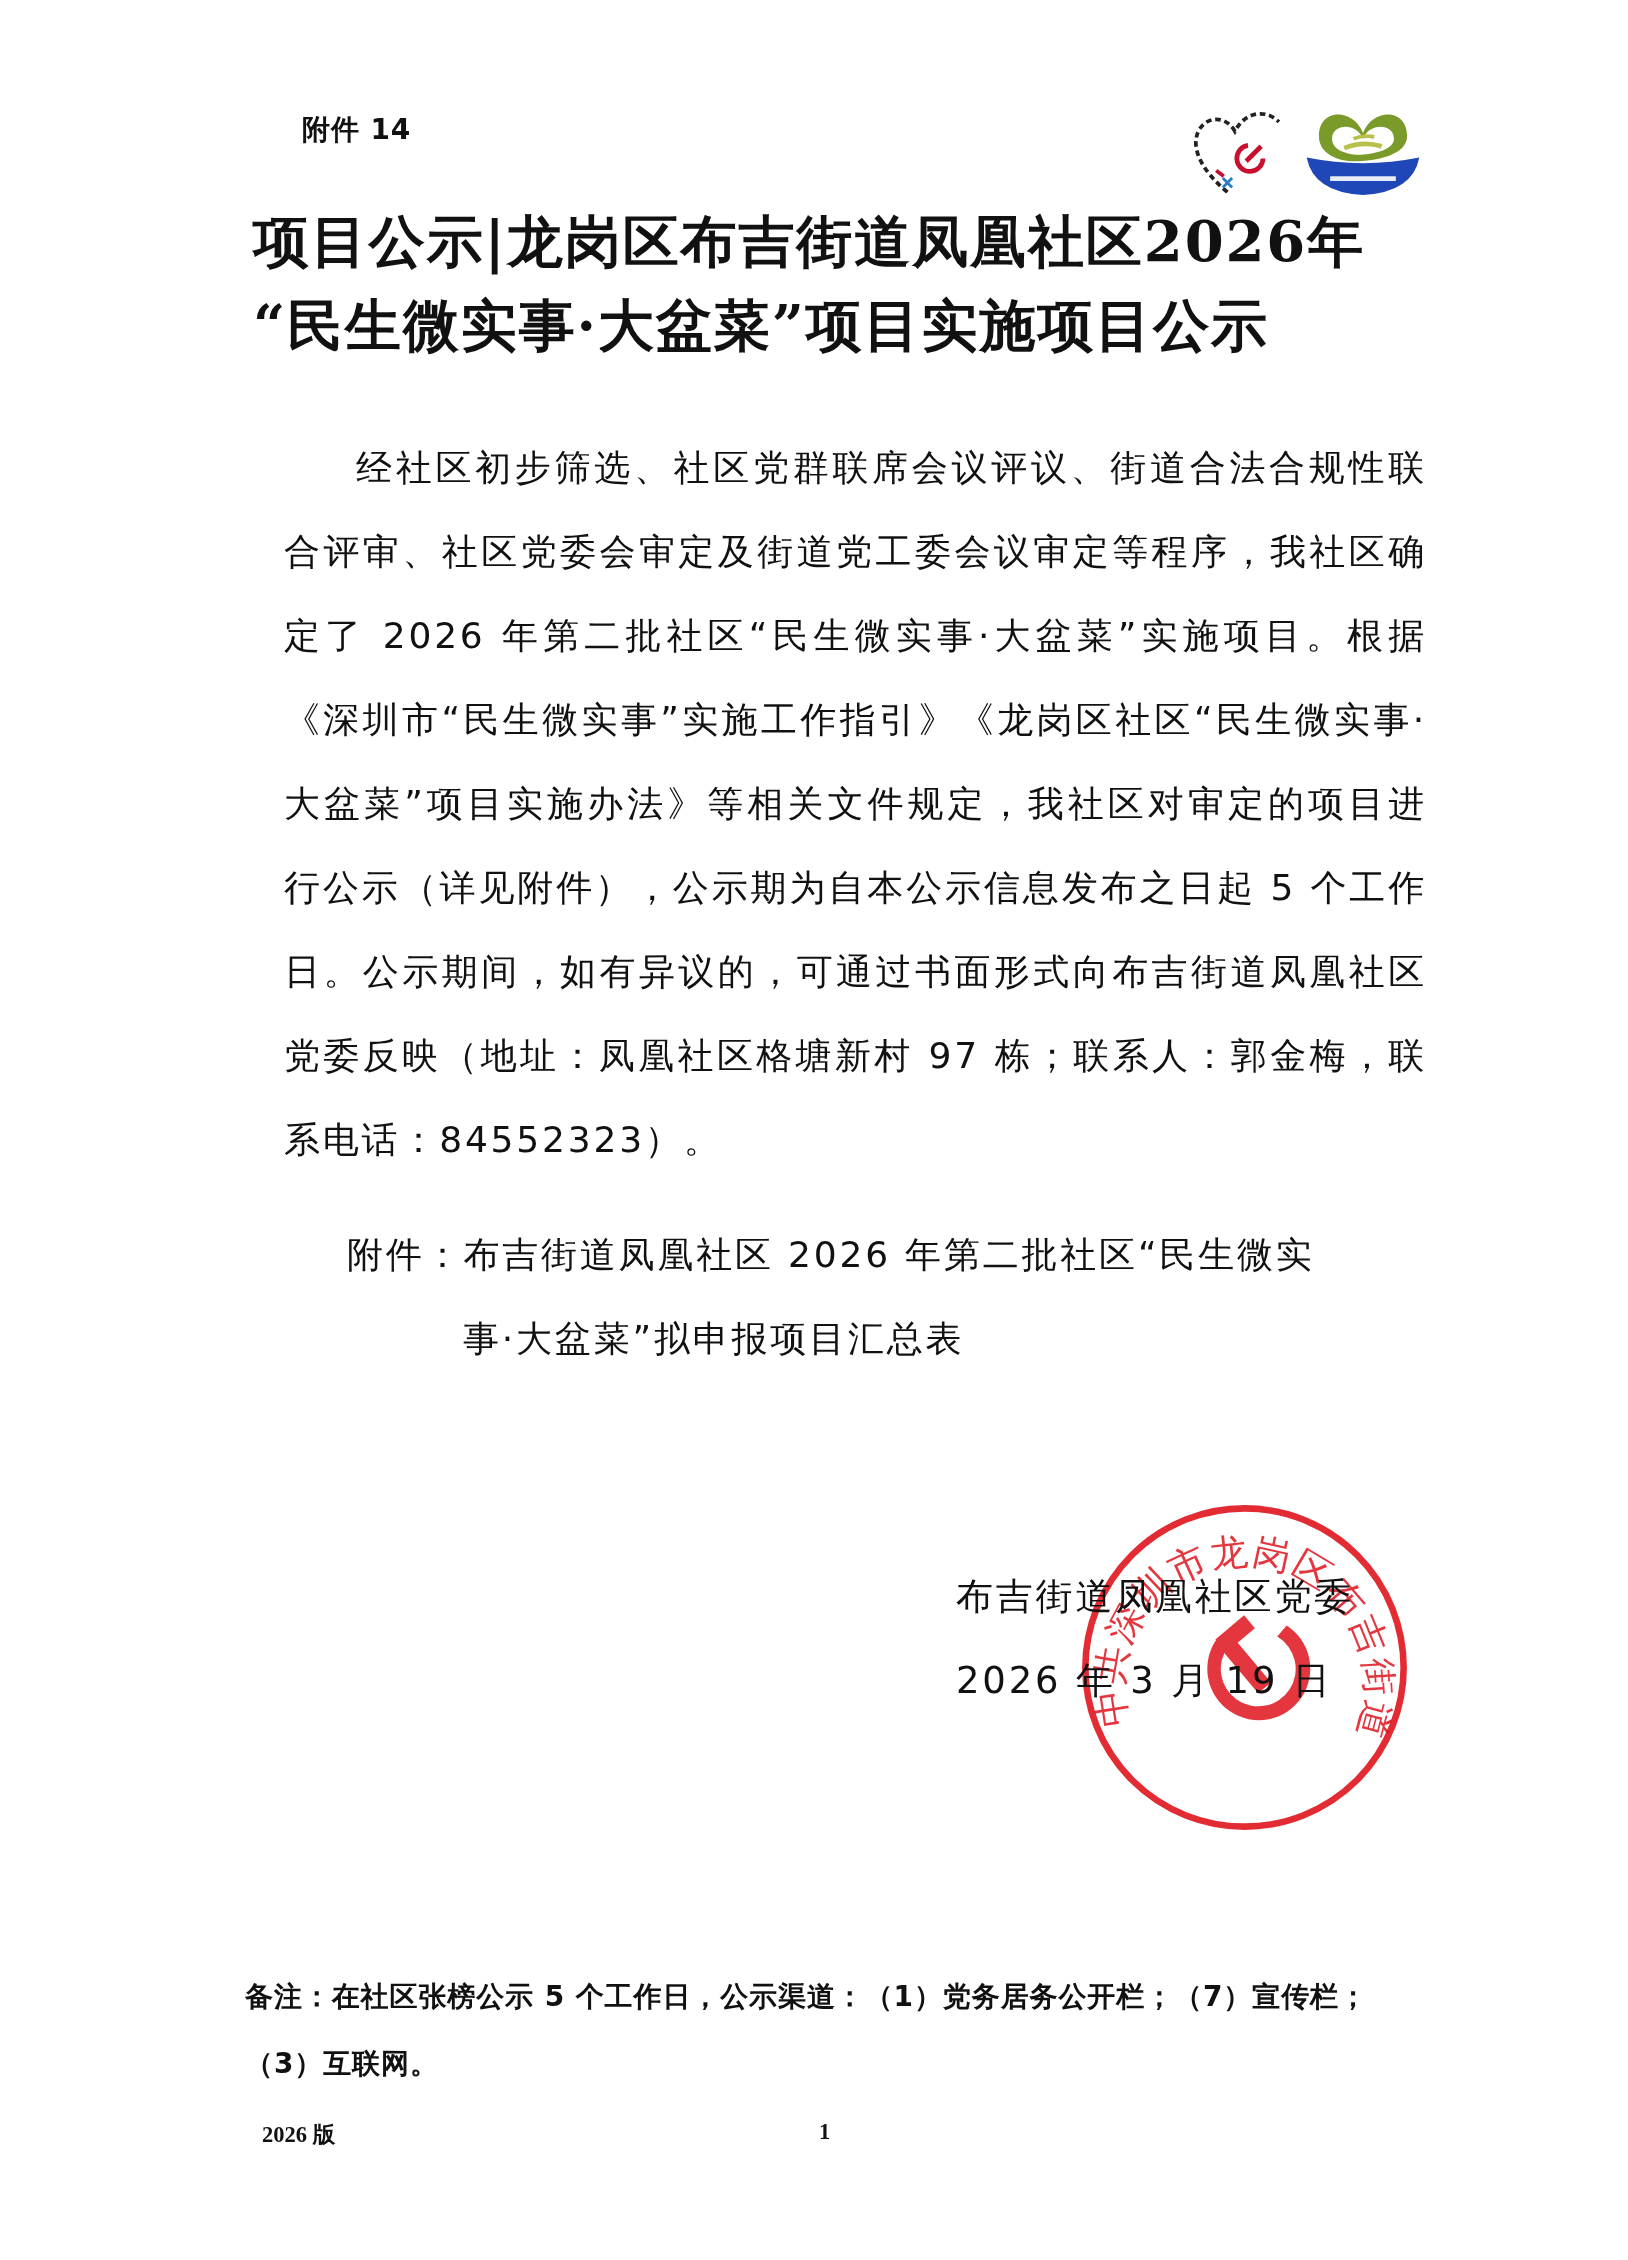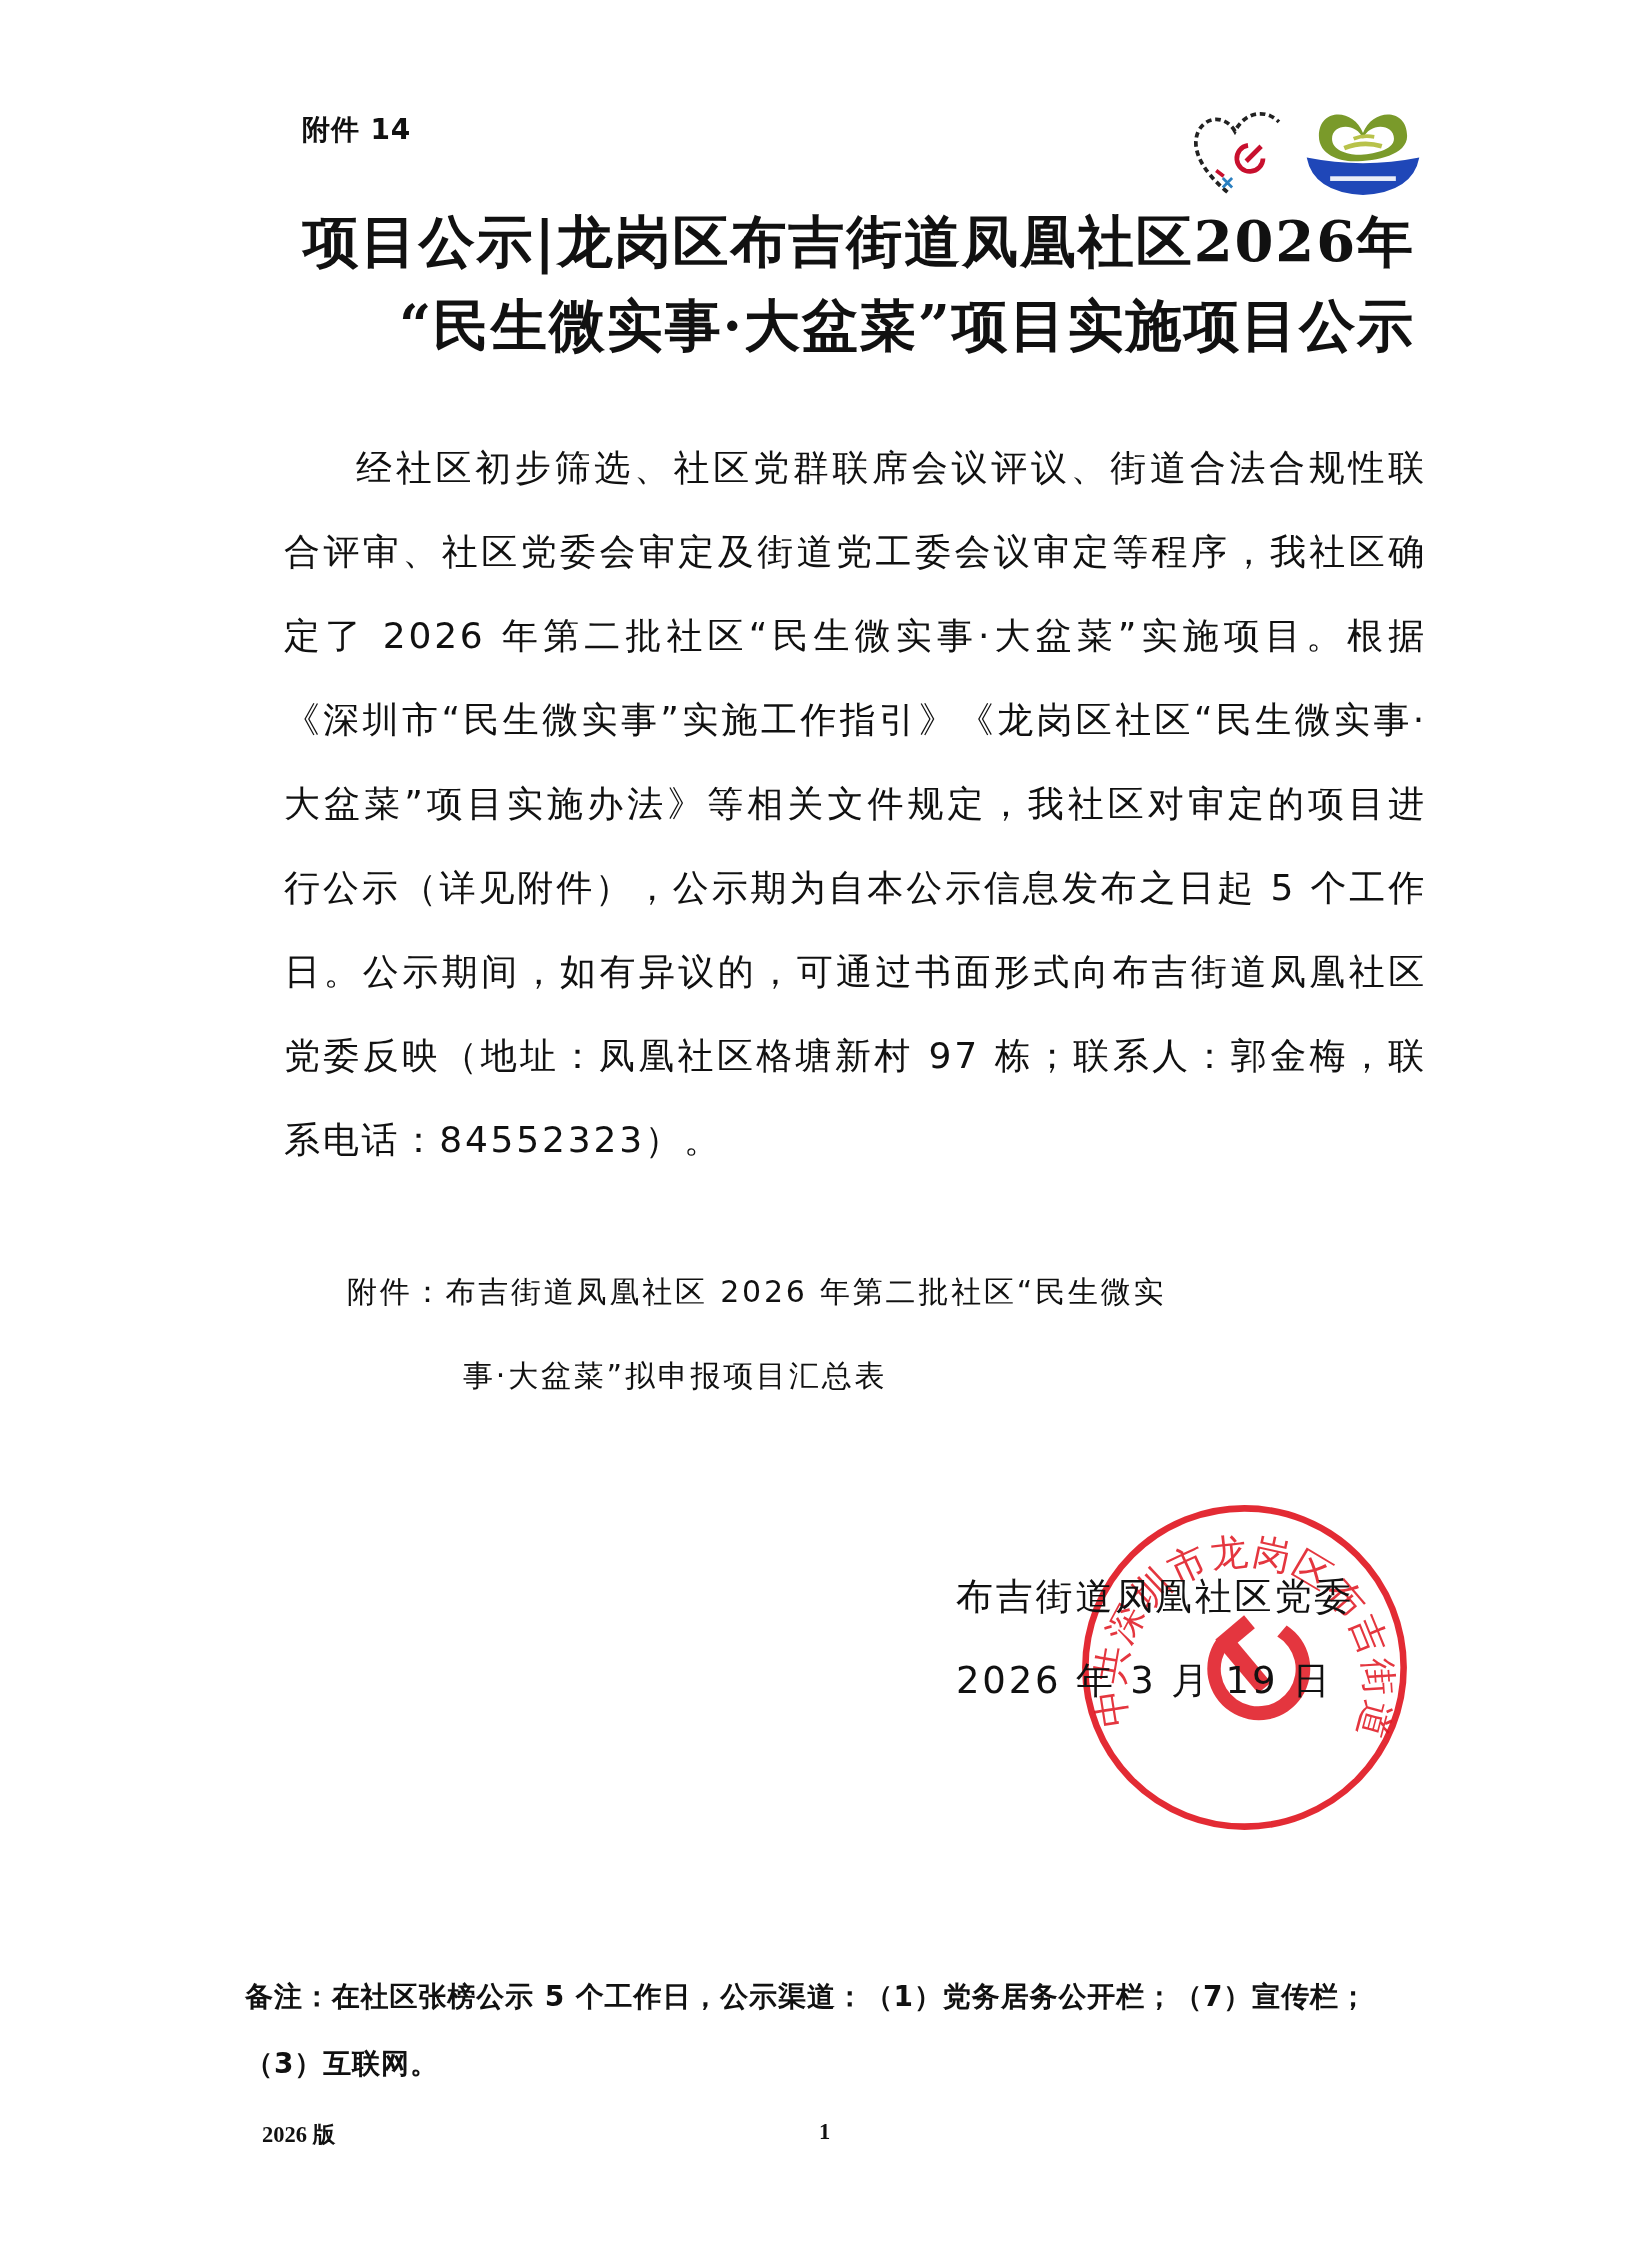--- a/index.html
+++ b/index.html
@@ -1,27 +1,27 @@
 <!DOCTYPE html>
 <html style="font-size:15px"><head>
   <meta charset="utf-8">
   <style>
     html, body { margin: 0; padding: 0; background: #ffffff; }
     body { width: 1628px; height: 2261px; position: relative; overflow: hidden;
            font-family: "DejaVu Sans", "Liberation Sans", sans-serif; color: #111; }
     .abs { position: absolute; }
     .attach-label { left: 258px; top: 111px; font-size: 28px; font-weight: bold; letter-spacing: 0.9px; margin-left: 44px; }
     .logos { left: 1190px; top: 103px; width: 234px; height: 94px; }
-    .title { left: 253px; top: 199px; width: 1162px; text-align: right; font-size: 56px;
+    .title { left: 253px; top: 199px; width: 1162px; text-align: left; font-size: 56px;
              font-weight: bold; line-height: 84px; letter-spacing: 1.9px;
              font-family: "DejaVu Serif", "Liberation Serif", serif; }
     .body-text { left: 260px; top: 426px; width: 1143px; font-size: 36px; line-height: 84px;
                  letter-spacing: 2.8px; text-align: justify; text-indent: 2em;
                  font-family: "DejaVu Sans", sans-serif; margin-left: 24px; }
-    .attachment { left: 347px; top: 1250px; width: 1068px; font-size: 30px; line-height: 84px;
+    .attachment { left: 347px; top: 1213px; width: 1068px; font-size: 36px; line-height: 84px;
                   letter-spacing: 2.8px; }
     .attachment .line2 { display: block; padding-left: 116px; }
     .signature { left: 956px; top: 1555px; width: 459px; font-size: 37px; letter-spacing: 2.8px;
                  text-align: left; line-height: 84px; }
     .stamp { left: 1076px; top: 1499px; width: 337px; height: 337px; }
     .remark { left: 245px; top: 1963px; width: 1171px; font-size: 28px; font-weight: bold;
               line-height: 67px; letter-spacing: 0.9px; }
     .footer-version { left: 262px; top: 2119px; font-size: 22.5px; font-weight: bold;
                       font-family: "Liberation Serif", serif; }
     .footer-page { left: 819px; top: 2119px; font-size: 22.5px; font-weight: bold;

